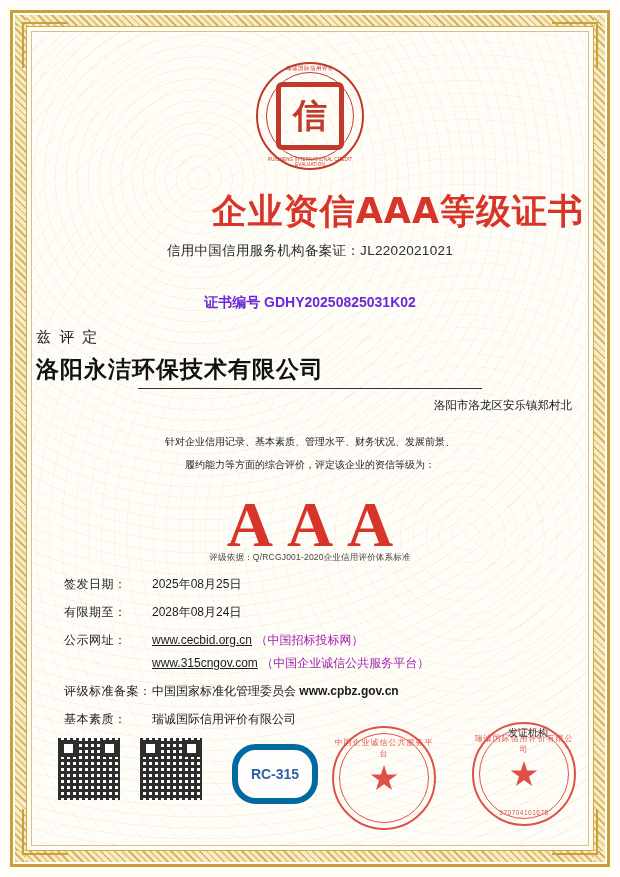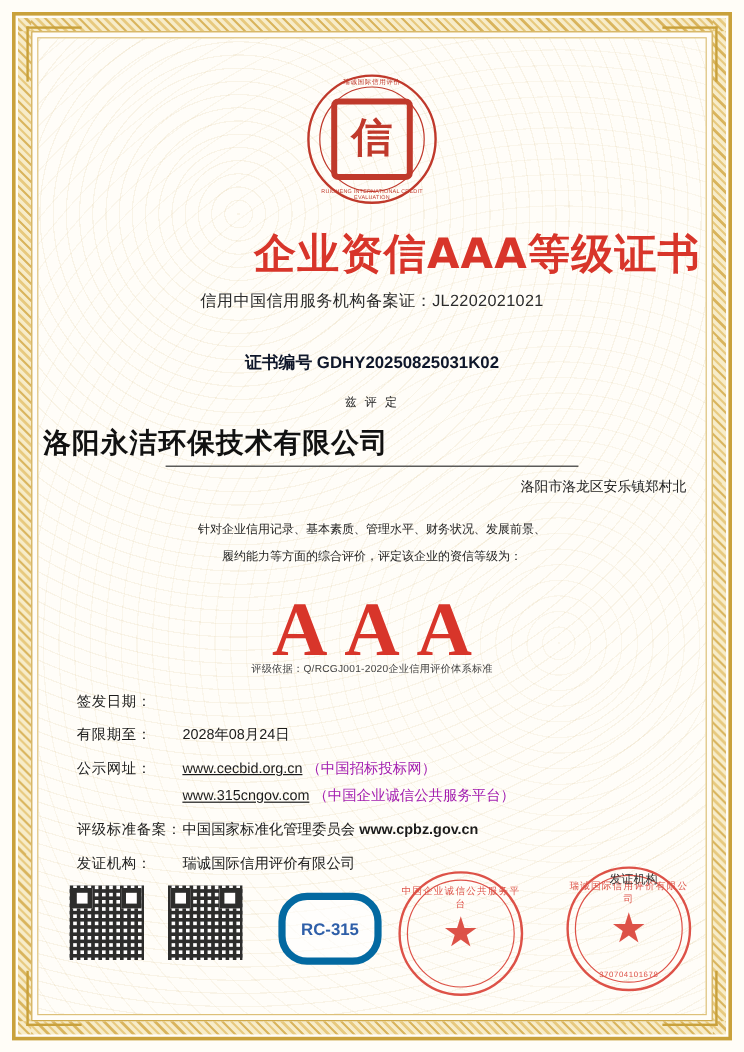--- a/index.html
+++ b/index.html
@@ -159,31 +159,30 @@
     text-align: center;
     color: #2b2b2b;
     font-size: 13.5px;
     letter-spacing: 0.3px;
   }
   .cert-no {
     position: absolute;
     top: 258px;
     left: 0; right: 0;
     text-align: center;
-    color: #0f172a;
+    color: #6d28d9;
     font-size: 14px;
     font-weight: bold;
   }
   .hereby {
     position: absolute;
     top: 292px;
     left: 0; right: 0;
-    text-align: center;
     color: #222;
-    font-size: 10px;
+    font-size: 15px;
     letter-spacing: 2px;
   }
 
   .company-name {
     position: absolute;
     top: 318px;
     left: 0; right: 0;
     color: #111;
     font-size: 23px;
     font-weight: bold;
@@ -400,20 +399,21 @@
       <span class="l2">履约能力等方面的综合评价，评定该企业的资信等级为：</span>
     </div>
 
     <div class="aaa">AAA</div>
     <div class="aaa-basis">评级依据：Q/RCGJ001-2020企业信用评价体系标准</div>
 
     <div class="details">
 
       <div class="row">
         <div class="label">签发日期：</div>
+        <div class="value">2025年08月25日</div>
       </div>
 
       <div class="row">
         <div class="label">有限期至：</div>
         <div class="value">2028年08月24日</div>
       </div>
 
       <div class="row tight">
         <div class="label">公示网址：</div>
         <div class="value">
@@ -432,21 +432,21 @@
 
       <div class="row">
         <div class="label">评级标准备案：</div>
         <div class="value">
           <span>中国国家标准化管理委员会</span>
           <span class="bold">www.cpbz.gov.cn</span>
         </div>
       </div>
 
       <div class="row">
-        <div class="label">发证机构：</div>
+        <div class="label">基本素质：</div>
         <div class="value">瑞诚国际信用评价有限公司</div>
       </div>
 
     </div>
 
     <div class="qr qr1"></div>
     <div class="qr qr2"></div>
 
     <div class="rc-badge">RC-315</div>
 

